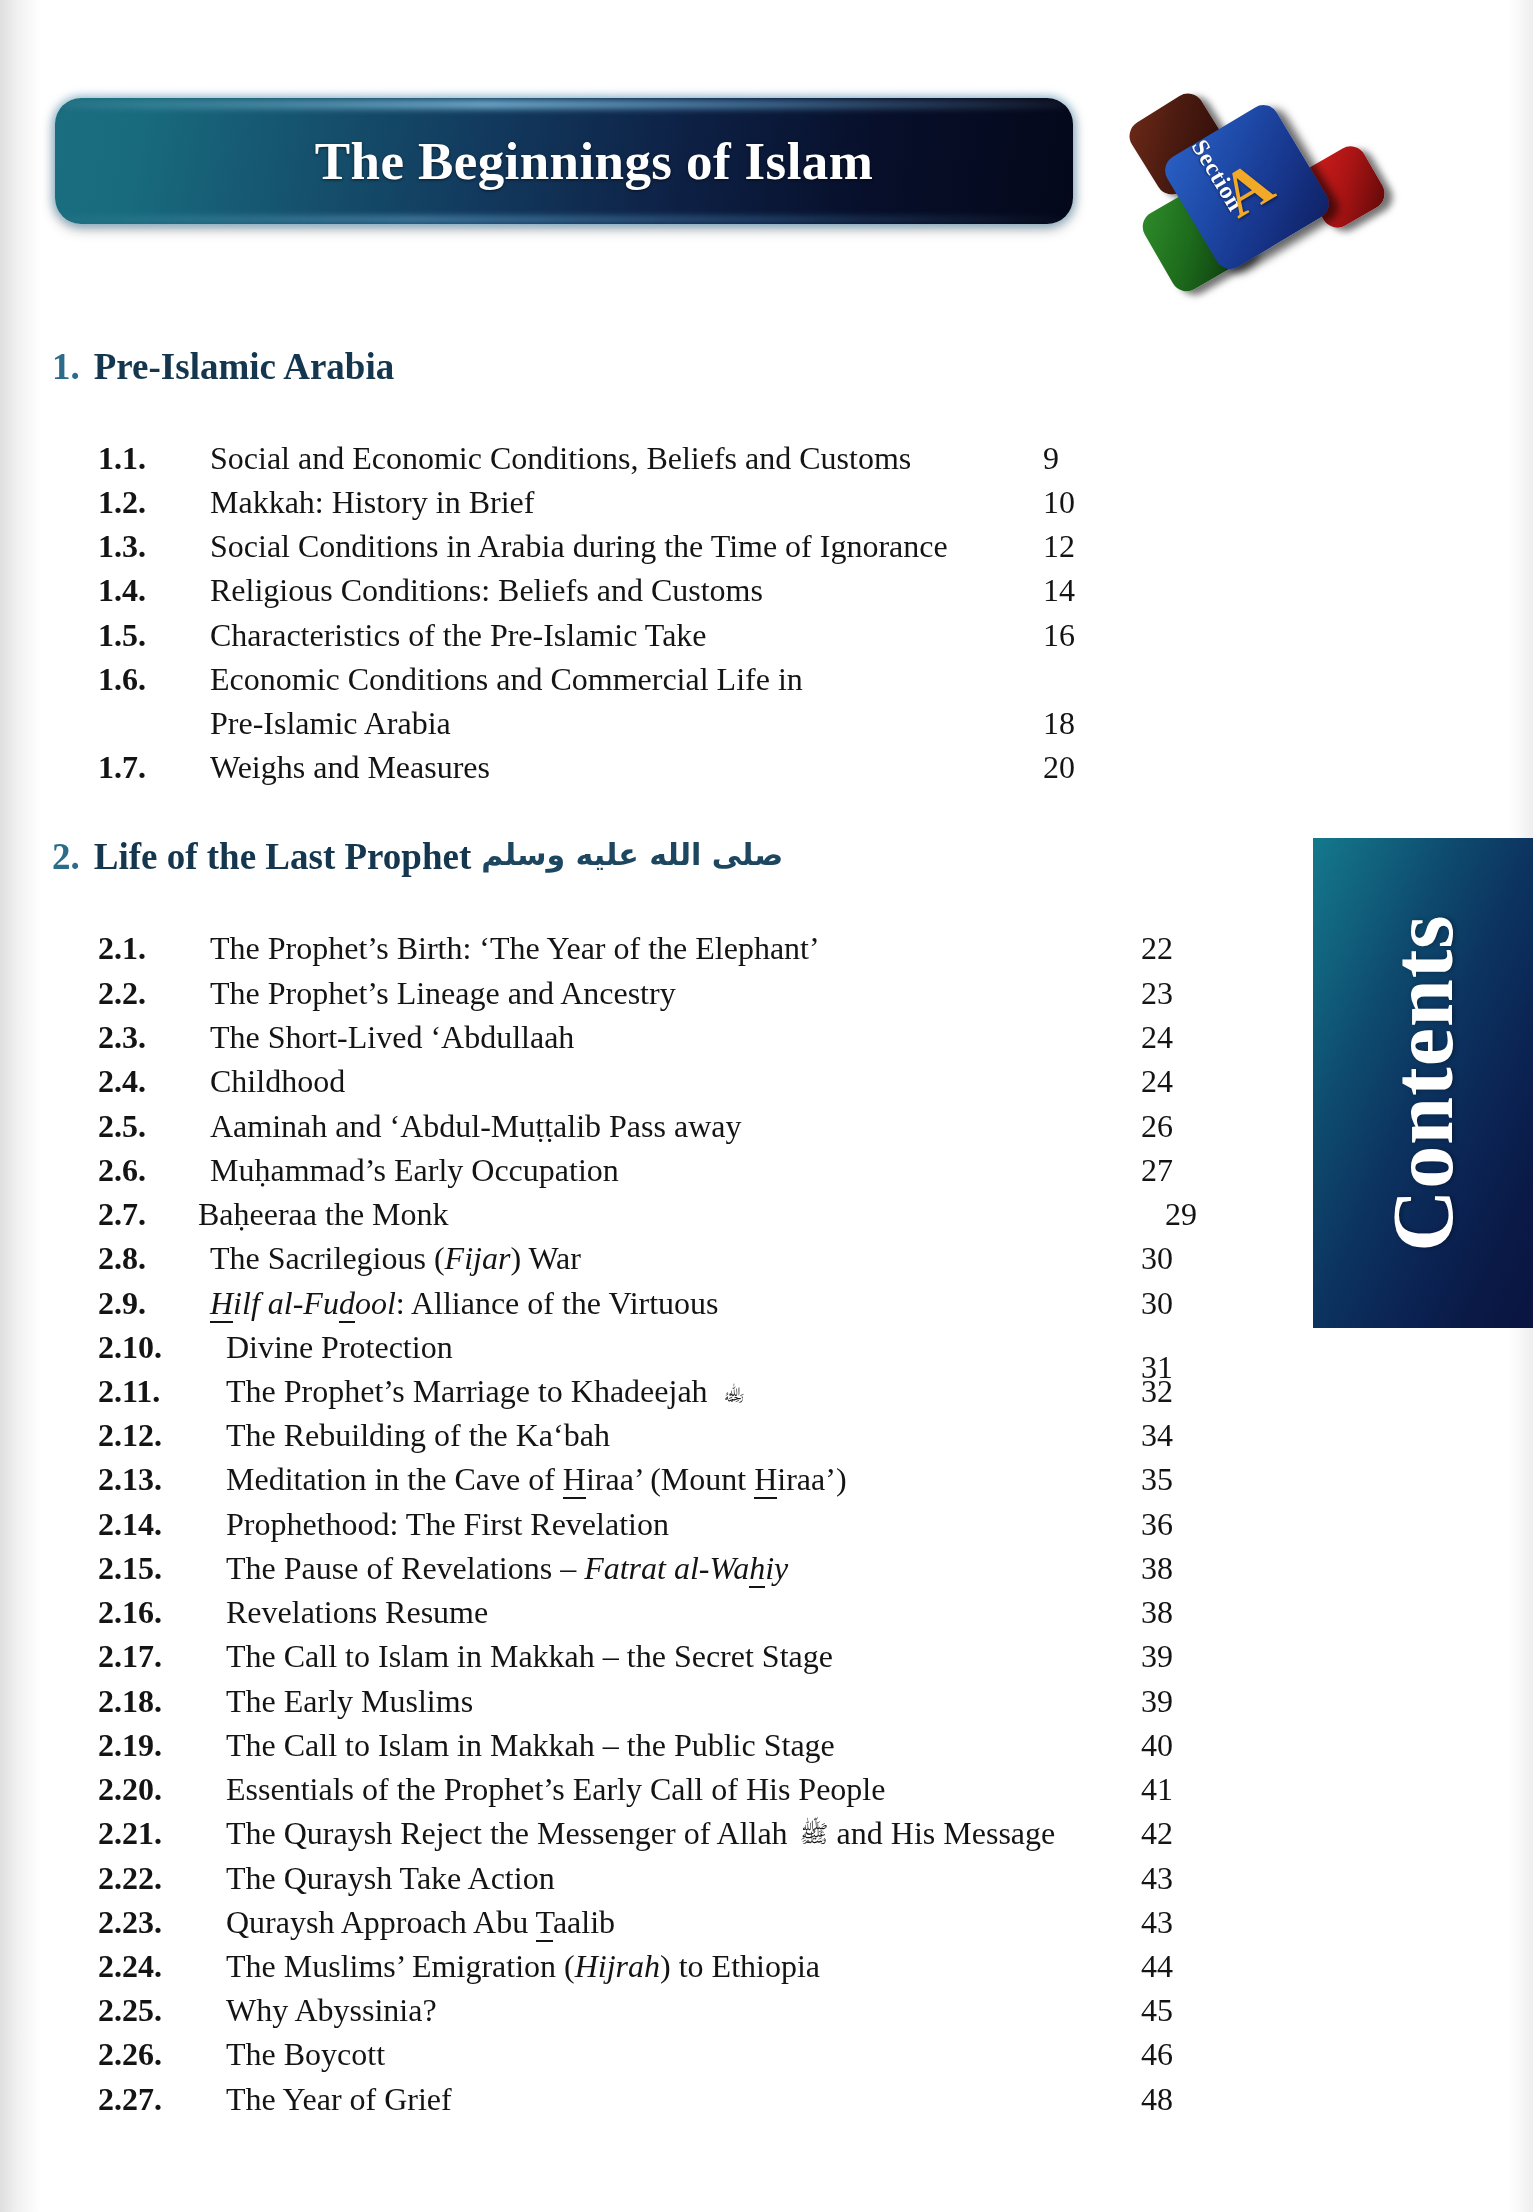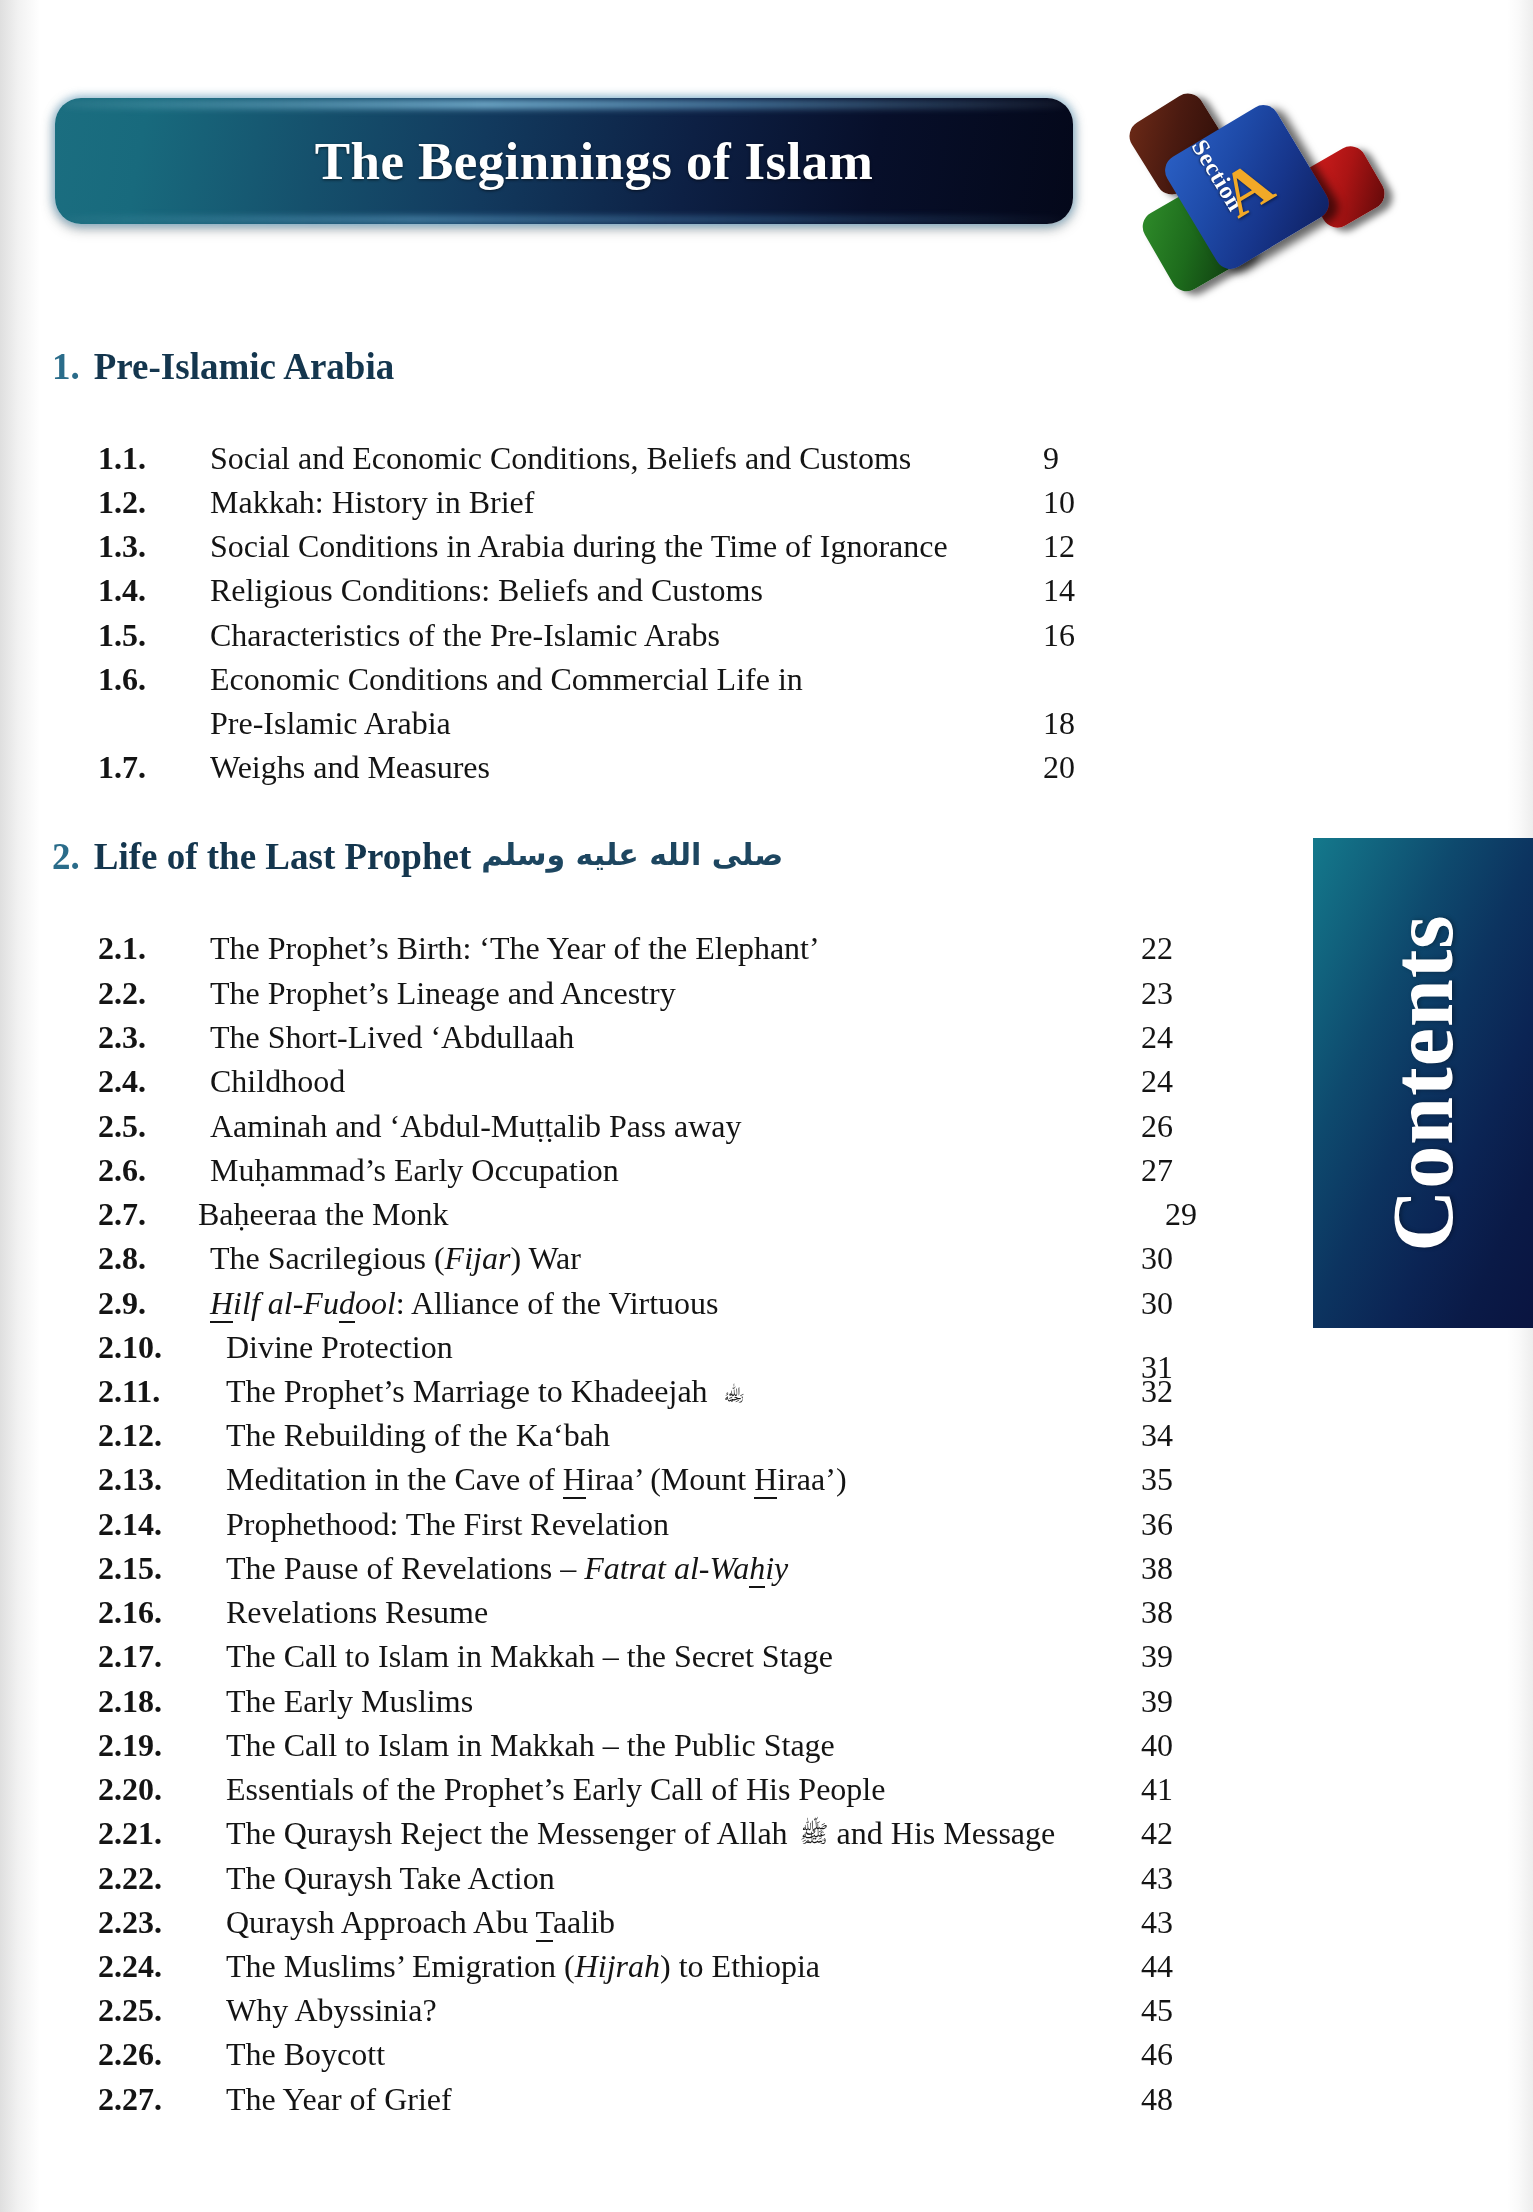--- a/index.html
+++ b/index.html
@@ -194,21 +194,21 @@
   </div>
 
   <div class="entry" style="left:98px;top:572px;">
     <span class="e-num">1.4.</span>
     <span class="e-title" style="left:112px;">Religious Conditions: Beliefs and Customs</span>
     <span class="e-page" style="left:945px;">14</span>
   </div>
 
   <div class="entry" style="left:98px;top:617px;">
     <span class="e-num">1.5.</span>
-    <span class="e-title" style="left:112px;">Characteristics of the Pre-Islamic Arabs</span>
+    <span class="e-title" style="left:112px;">Characteristics of the Pre-Islamic Take</span>
     <span class="e-page" style="left:945px;">16</span>
   </div>
 
   <div class="entry" style="left:98px;top:661px;">
     <span class="e-num">1.6.</span>
     <span class="e-title" style="left:112px;">Economic Conditions and Commercial Life in</span>
   </div>
   <div class="cont-line" style="left:210px;top:705px;">Pre-Islamic Arabia</div>
   <div class="cont-line" style="left:1043px;top:705px;">18</div>
 

